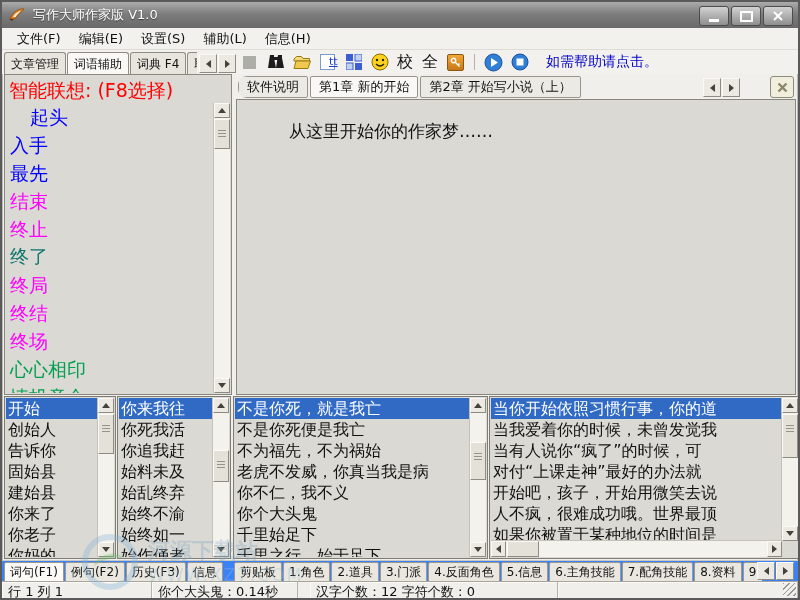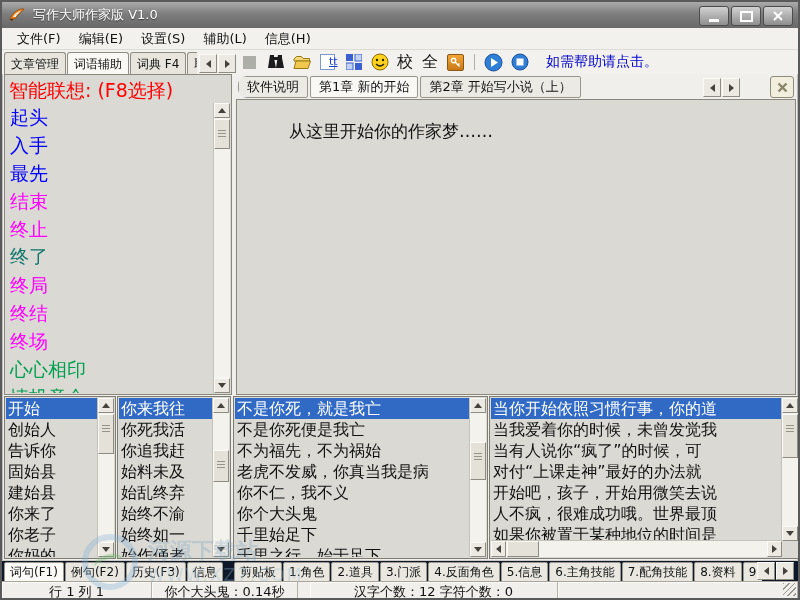--- a/index.html
+++ b/index.html
@@ -80,32 +80,32 @@
   
   .wp{position:absolute;top:394px;height:163px;background:#dbd9d3;border:1px solid #7f7c74;box-sizing:border-box;}
   #wp0{left:2px;width:112px;} #wp1{left:115px;width:114px;}
   #wp2{left:231px;width:255px;} #wp3{left:487px;width:311px;}
   .wl{position:absolute;left:1px;top:1px;right:17px;bottom:1px;overflow:hidden;font-size:16px;}
   #wp3 .wl{bottom:17px;}
   #wp3 .vsb{bottom:17px;}
   .wrow{height:21px;line-height:21px;padding:0 2px;white-space:nowrap;overflow:hidden;color:#111;}
   .wrow.sel{background:#316ac5;color:#fff;}
   
-  .btabs{position:absolute;left:0;top:558px;right:0;height:20px;background:#0f172a;border-top:1px solid #cbc9c3;}
+  .btabs{position:absolute;left:0;top:558px;right:0;height:20px;background:#3b82f6;border-top:1px solid #cbc9c3;}
   .btl{position:absolute;left:2px;top:1px;width:228px;display:flex;overflow:hidden;}
   .btr{position:absolute;left:232px;top:1px;right:36px;display:flex;overflow:hidden;}
   .btab{font-size:12px;line-height:15px;padding:2px 5px;background:#e9e7e0;border:1px solid #9b988f;
     border-radius:2px 2px 0 0;margin-right:1px;white-space:nowrap;flex:none;color:#111;}
   .btab.on{background:#fbfaf7;}
   .bt-arrows{position:absolute;right:4px;top:1px;display:flex;gap:1px;}
   
   .sbar{position:absolute;left:0;top:579px;right:0;height:19px;background:#f0efeb;
     border-top:1px solid #a8a59d;display:flex;font-size:13px;color:#111;}
   .scell{padding:1px 6px 0;border-right:1px solid #b5b2aa;box-shadow:inset 1px 1px 0 #fbfaf7;
-    white-space:nowrap;overflow:hidden;box-sizing:border-box;text-align:center;}
+    white-space:nowrap;overflow:hidden;box-sizing:border-box;}
   .scell.c0{width:150px;} .scell.c1{width:146px;} .scell.c2{width:248px;margin-left:12px;} .scell.c3{flex:1;}
   .resize-grip{position:absolute;right:2px;bottom:2px;width:13px;height:13px;
     background:repeating-linear-gradient(135deg,#9a978f 0 1px,transparent 1px 4px);}
   
   .wm{position:absolute;left:80px;top:522px;width:280px;height:76px;opacity:.33;pointer-events:none;
     z-index:60;display:flex;align-items:center;gap:10px;}
   .wm-logo{width:56px;height:56px;border-radius:50%;border:6px solid #7fb0d8;box-sizing:border-box;
     position:relative;flex:none;}
   .wm-logo::after{content:"";position:absolute;left:6px;top:14px;width:30px;height:14px;
     border-radius:50% 50% 0 0;border-top:5px solid #6abf6a;transform:rotate(-15deg);}
@@ -223,21 +223,21 @@
           <rect x="5.5" y="5.5" width="7" height="7" fill="#fff"></rect>
         </svg>
       </span>
       <span class="help">如需帮助请点击。</span>
     </div>
   </div>
 
   <div class="assoc">
     <div class="assoc-hdr">智能联想: (F8选择)</div>
     <div class="alist" id="alist">
-        <div class="arow" style="color: rgb(0, 0, 255);">起头</div>
+        <div class="arow" style="color: rgb(0, 0, 255); margin-left: 20px;">起头</div>
         <div class="arow" style="color: rgb(0, 0, 255);">入手</div>
         <div class="arow" style="color: rgb(0, 0, 255);">最先</div>
         <div class="arow" style="color: rgb(255, 0, 255);">结束</div>
         <div class="arow" style="color: rgb(255, 0, 255);">终止</div>
         <div class="arow" style="color: #0f766e; font-family: Liberation Serif, serif;">终了</div>
         <div class="arow" style="color: rgb(255, 0, 255);">终局</div>
         <div class="arow" style="color: rgb(255, 0, 255);">终结</div>
         <div class="arow" style="color: rgb(255, 0, 255);">终场</div>
         <div class="arow" style="color: rgb(0, 160, 80);">心心相印</div>
         <div class="arow" style="color: rgb(0, 160, 80);">情投意合</div>

